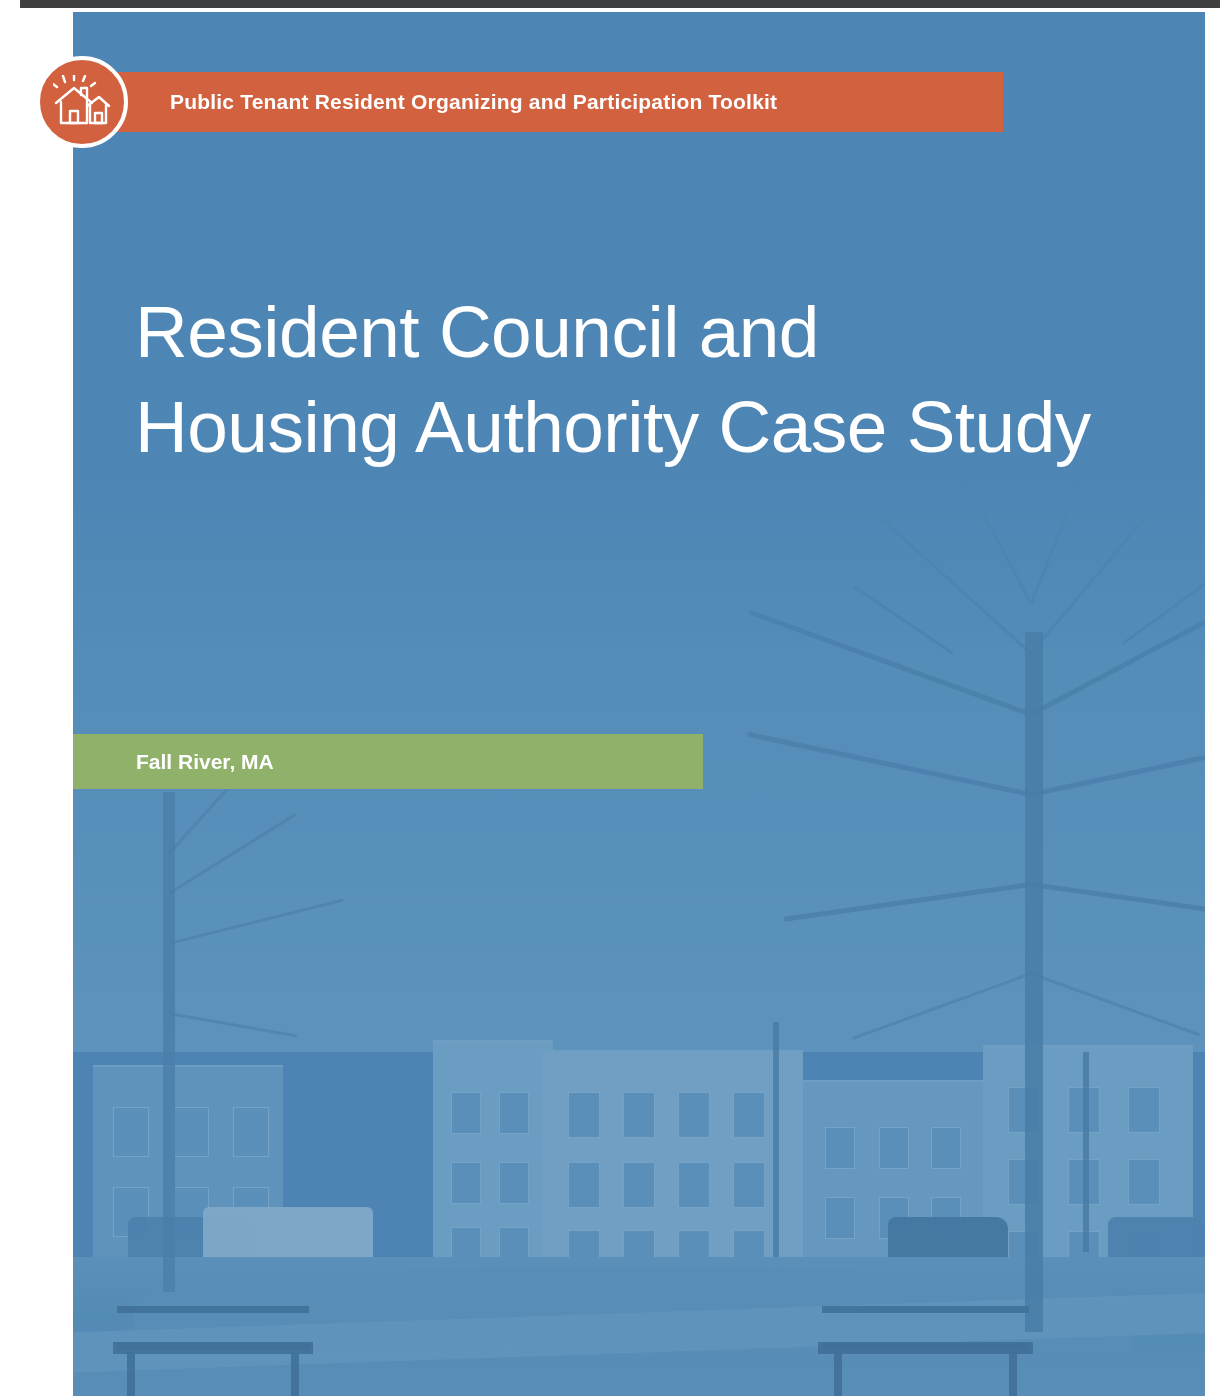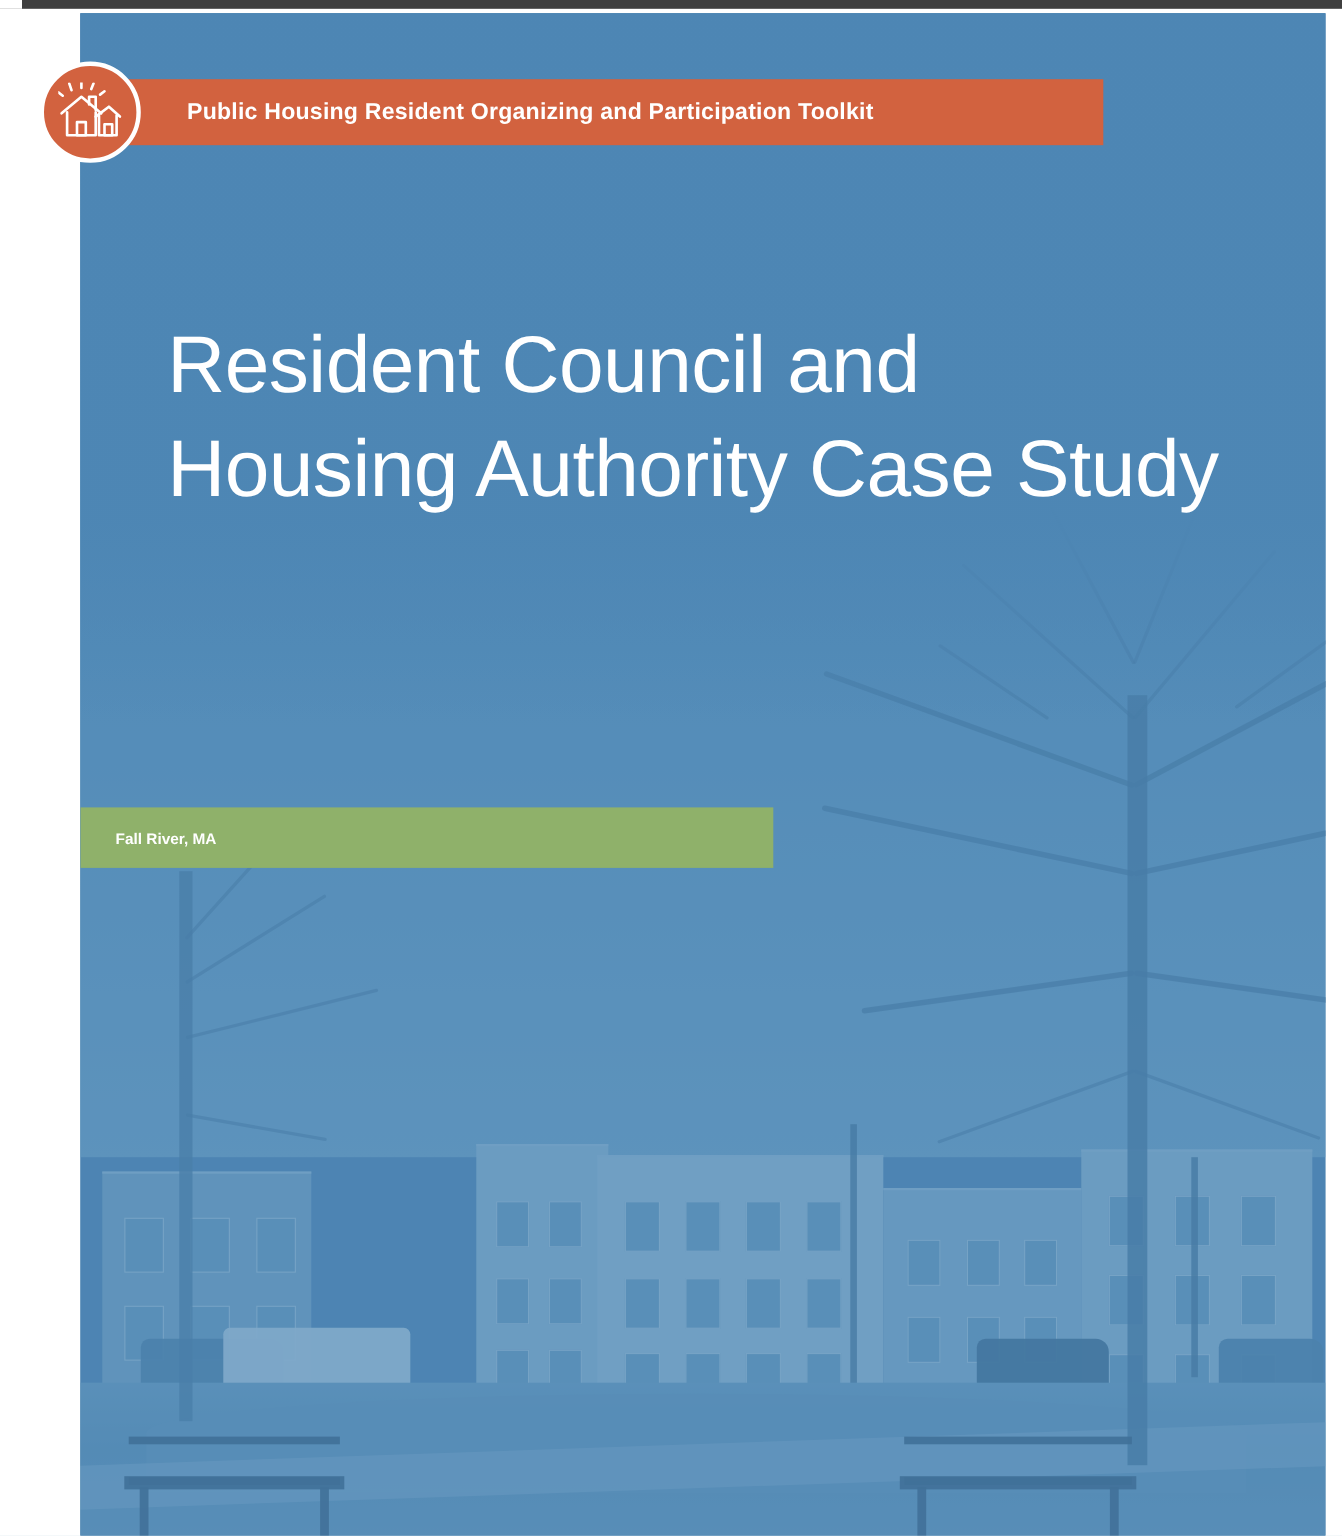--- a/index.html
+++ b/index.html
@@ -256,38 +256,37 @@
   .cover-title {
     position: absolute;
     left: 62px;
     top: 224px;
     width: 960px;
     color: #ffffff;
     font-size: 73px;
     line-height: 1.3;
     font-weight: 300;
     letter-spacing: -0.5px;
-    margin-left: 17px;
   }
 
   .location-band {
     position: absolute;
     left: 0px;
     top: 722px;
     width: 630px;
     height: 55px;
     background: #8fb16a;
     display: flex;
     align-items: center;
   }
   .location-text {
     color: #ffffff;
-    font-size: 14px;
+    font-size: 21px;
     font-weight: bold;
-    margin-left: 32px;
+    margin-left: 63px;
   }
 
   .subtitle {
     position: absolute;
     left: 62px;
     top: 812px;
     width: 520px;
     color: #ffffff;
     font-size: 52px;
     line-height: 1.45;
@@ -412,21 +411,21 @@
 
     <h1 class="cover-title">Resident Council and Housing Authority Case Study</h1>
 
     <div class="location-band">
       <span class="location-text">Fall River, MA</span>
     </div>
 
   </div>
 
   <div class="header-bar">
-    <span class="header-title">Public Housing Resident Organizing and Participation Toolkit</span>
+    <span class="header-title">Public Tenant Resident Organizing and Participation Toolkit</span>
   </div>
 
   <div class="logo-badge">
     <svg width="58" height="54" viewBox="0 0 58 54">
       <g stroke="#ffffff" stroke-width="2.4" fill="none" stroke-linecap="round">
         <line x1="12" y1="7" x2="10" y2="1"></line>
         <line x1="21" y1="5" x2="21" y2="0"></line>
         <line x1="30" y1="6" x2="32" y2="1"></line>
         <line x1="4" y1="12" x2="0" y2="9"></line>
         <line x1="38" y1="11" x2="42" y2="8"></line>

